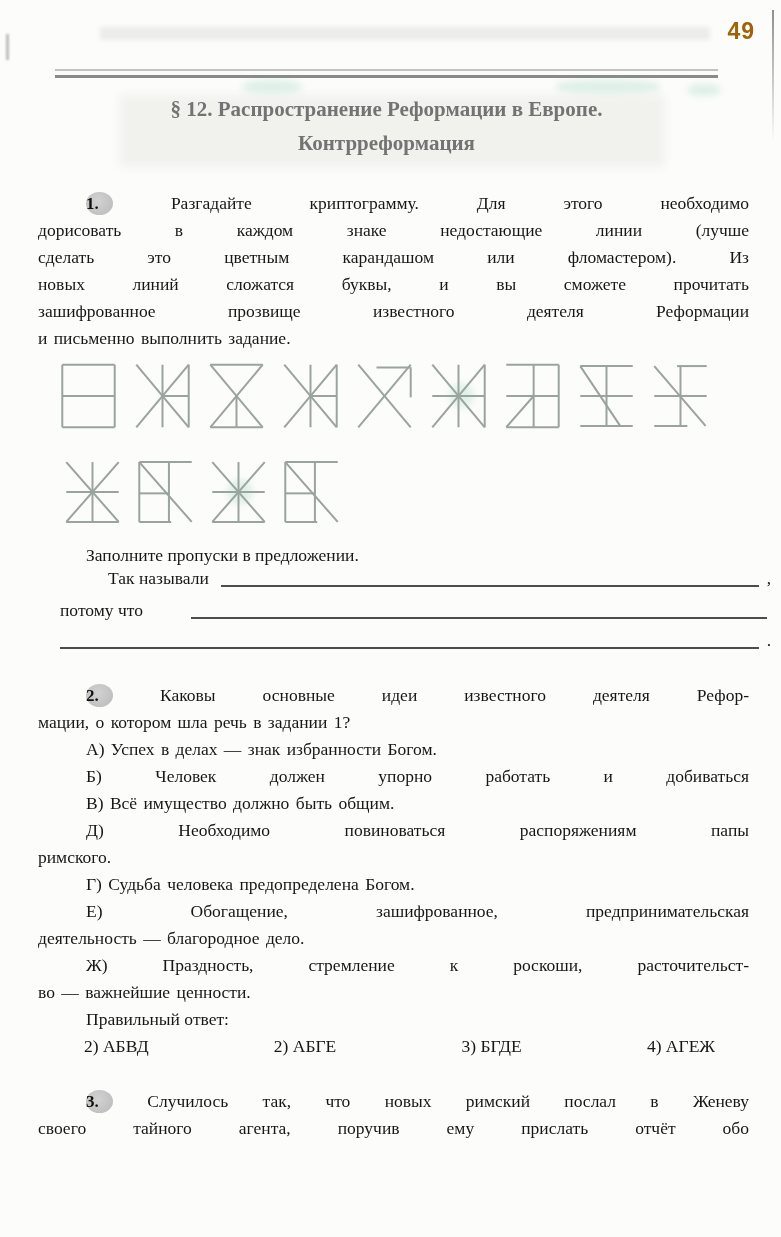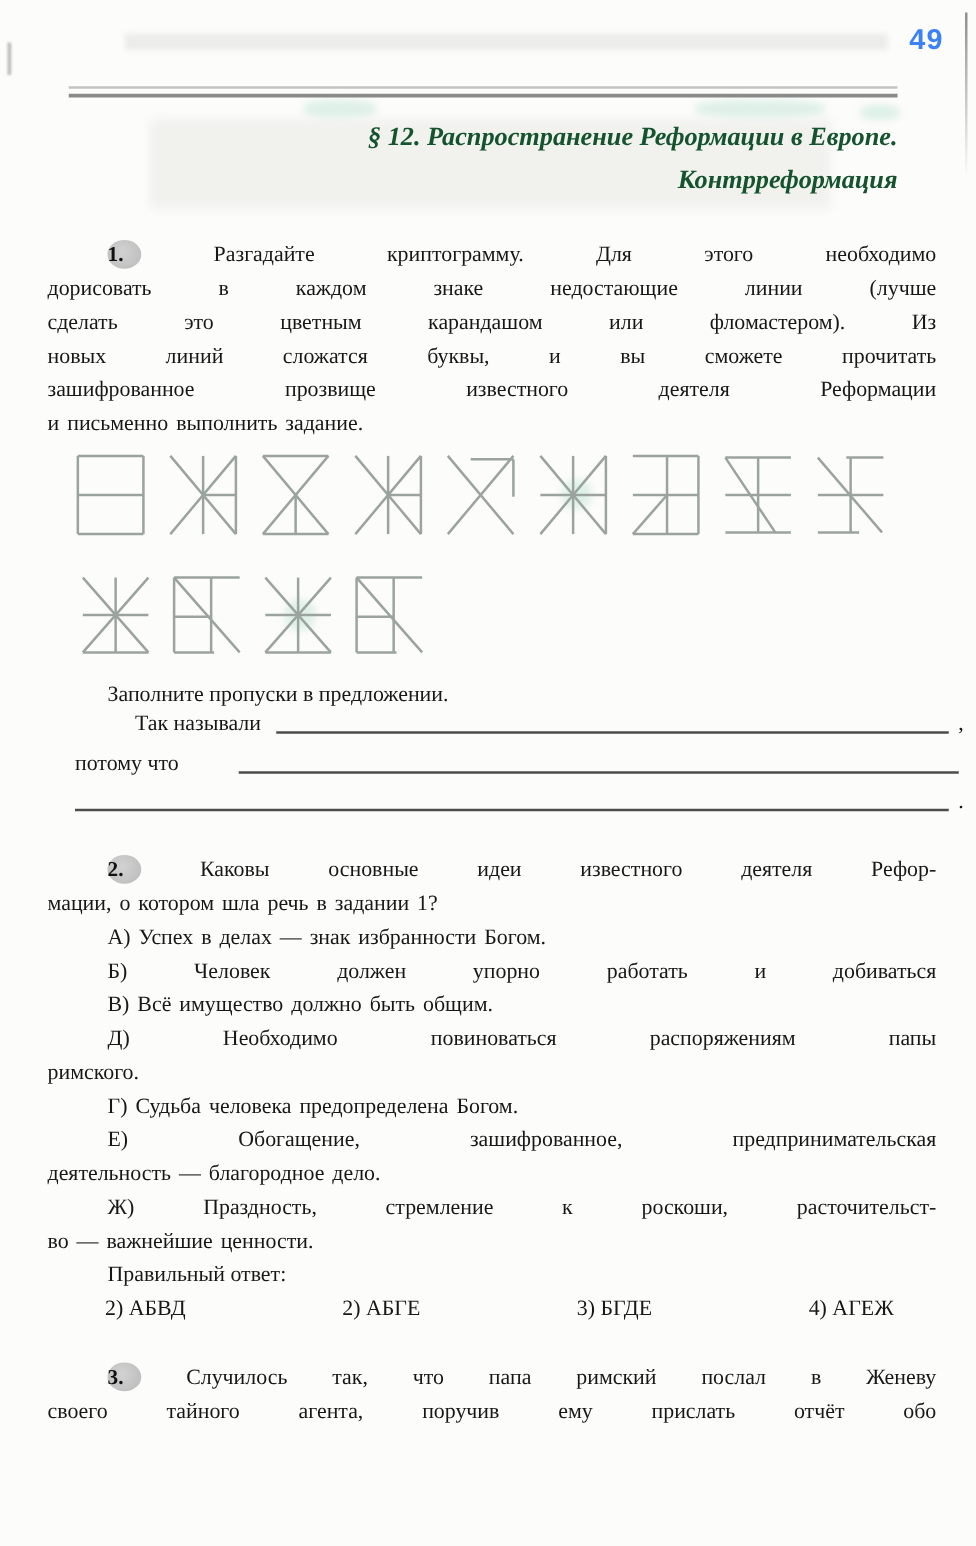--- a/index.html
+++ b/index.html
@@ -15,29 +15,29 @@
   .artifact{position:absolute;pointer-events:none;}
   .band{background:#ececea;filter:blur(2px);}
   .titlewash{background:#f1f1ee;filter:blur(4px);}
   .mint{background:#def0e7;filter:blur(3px);border-radius:40%;}
   .edge-r{background:linear-gradient(#8f8f8f,rgba(143,143,143,0));width:2px;}
   .edge-l{background:#bdbdbd;width:3px;filter:blur(1px);}
 
   .pagenum{
     position:absolute;top:18px;right:26px;
     font-family:"Liberation Sans","DejaVu Sans",sans-serif;
-    font-weight:bold;font-size:23px;color:#3b82f6;letter-spacing:1px;
+    font-weight:bold;font-size:23px;color:#a16207;letter-spacing:1px;
   }
   .double-rule{
     position:absolute;left:55px;top:69px;width:663px;height:4px;
     border-top:2px solid #c2c2c2;border-bottom:3px solid #8a8a8a;
   }
   .title{
     position:absolute;left:55px;top:92px;width:663px;margin:0;
-    text-align:right;font-size:21px;font-weight:bold;line-height:34px;color:#14532d;font-style:italic;
+    text-align:center;font-size:21px;font-weight:bold;line-height:34px;color:#737373;
   }
   .col{position:absolute;left:38px;width:711px;}
   .tline{font-size:17.5px;line-height:27px;word-spacing:2px;white-space:normal;}
   .tline.j{text-align:justify;text-align-last:justify;}
   .tline.ind{padding-left:48px;}
   .badge{
     display:inline-block;width:27px;height:23px;border-radius:50%;
     background:radial-gradient(circle at 45% 40%, #d2d2d2, #b9b9b9);
     text-align:center;font-weight:bold;font-size:17px;line-height:23px;color:#111;
     vertical-align:baseline;
@@ -230,17 +230,17 @@
       <div class="prompt-line">Правильный ответ:</div>
       <div class="answers-row">
         <span>2) АБВД</span>
         <span>2) АБГЕ</span>
         <span>3) БГДЕ</span>
         <span>4) АГЕЖ</span>
       </div>
     </div>
 
   <div id="task3-para" class="col" style="top:1088px;">
-      <div class="tline j ind"><span class="badge">3.</span> <span>Случилось так, что папа римский послал в Женеву</span></div>
+      <div class="tline j ind"><span class="badge">3.</span> <span>Случилось так, что новых римский послал в Женеву</span></div>
       <div class="tline j"><span>своего тайного агента, поручив ему прислать отчёт обо</span></div>
     </div>
 
 </div>
 
 </body></html>

